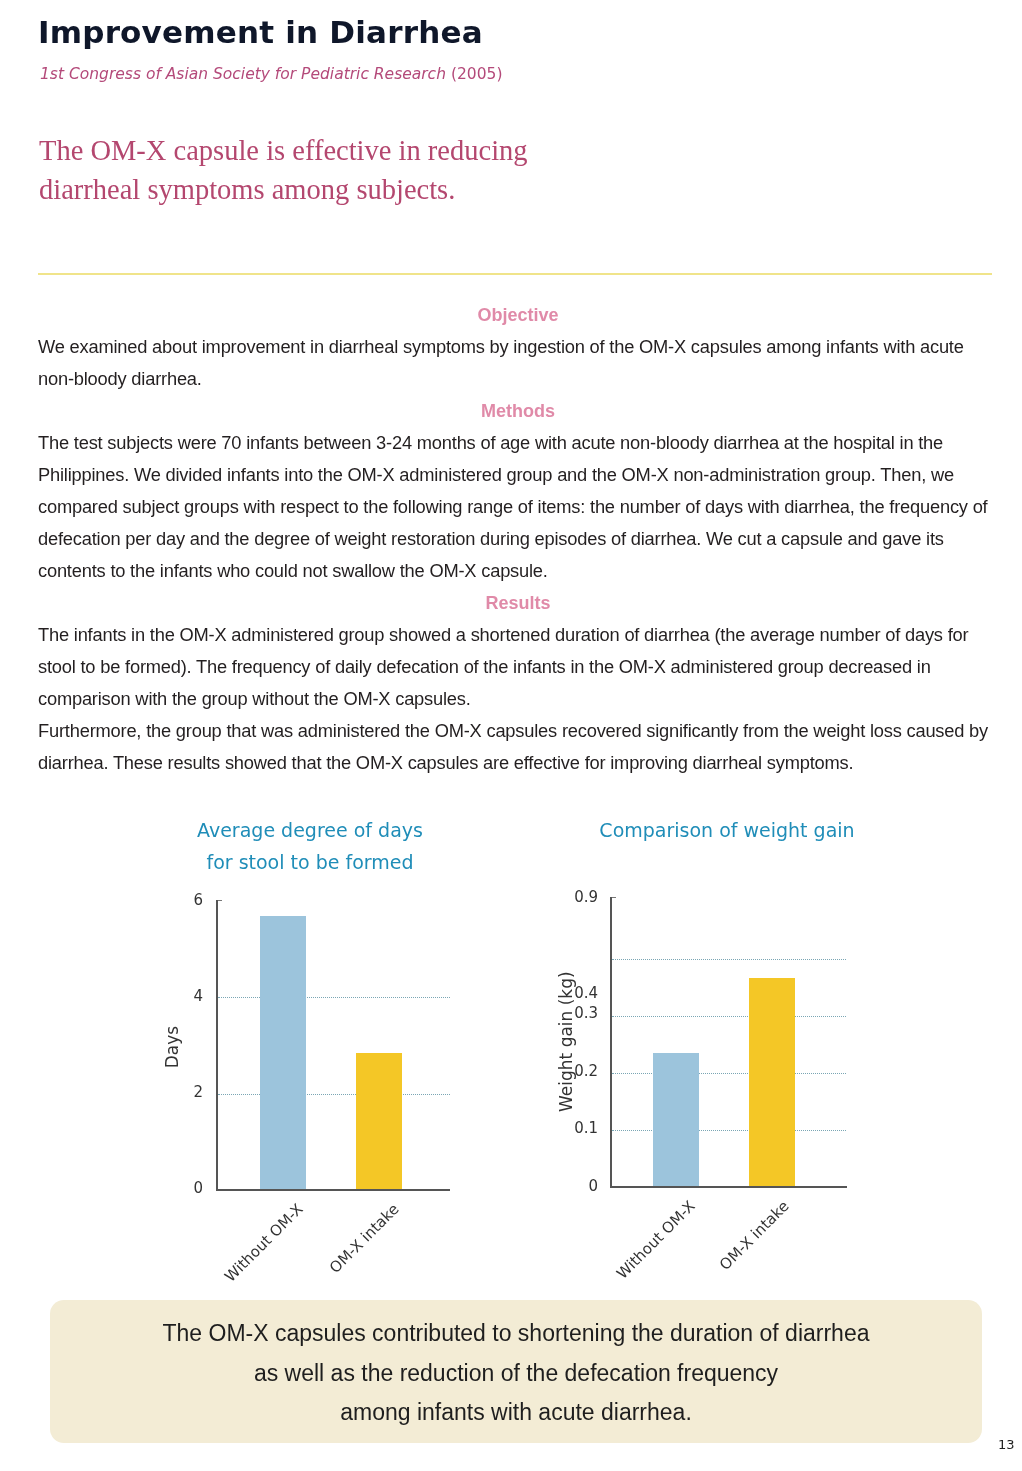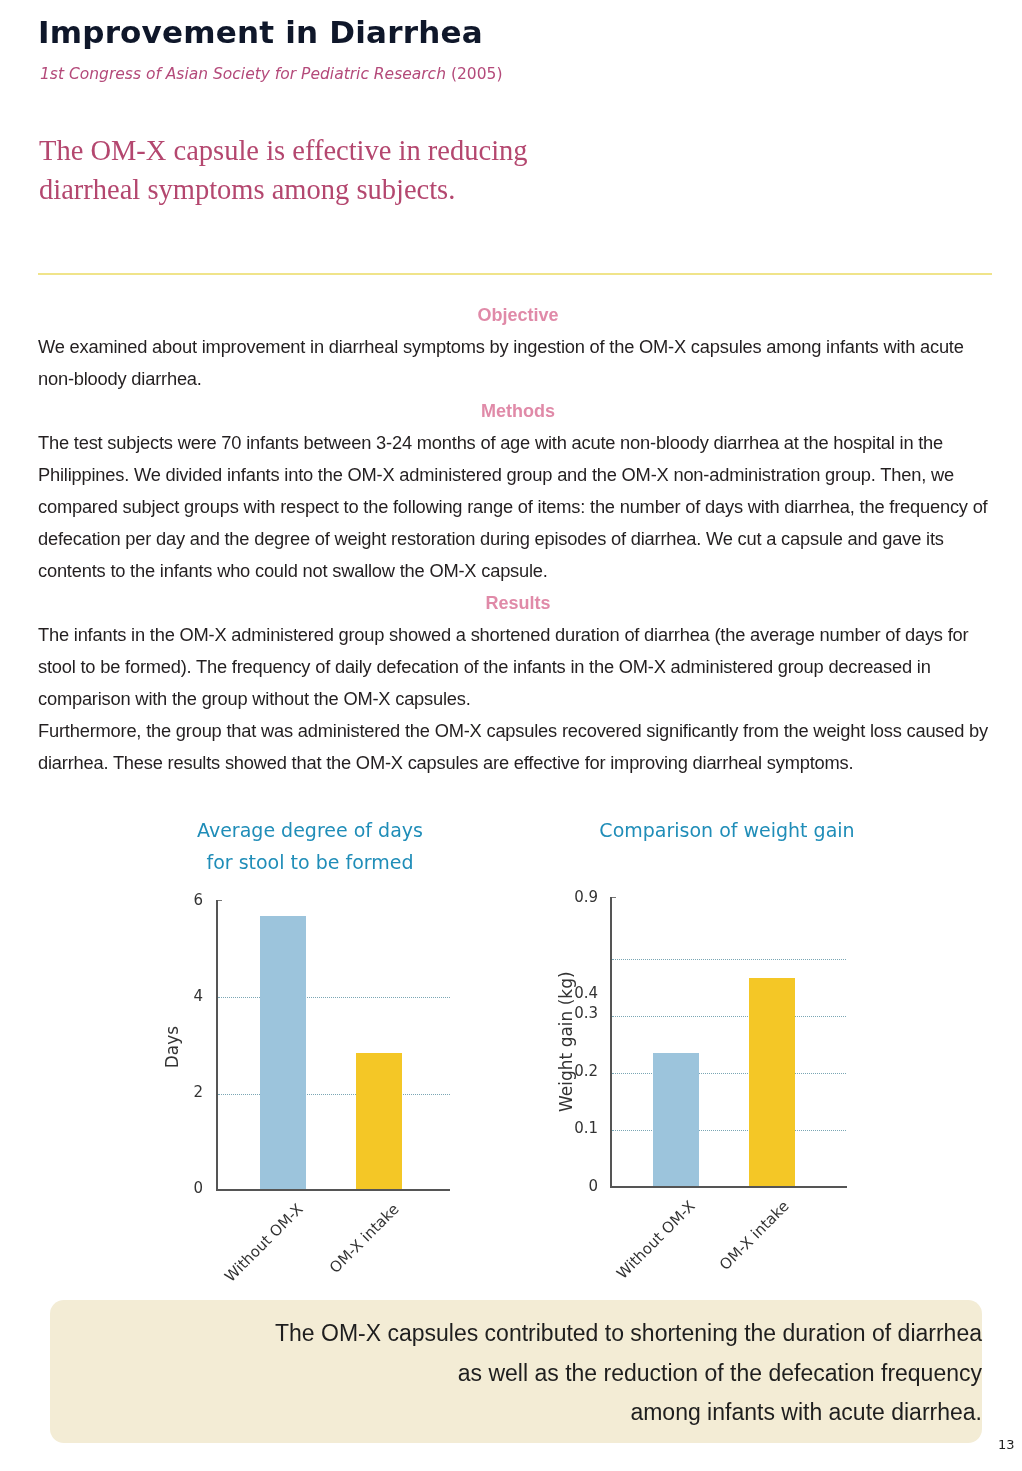--- a/index.html
+++ b/index.html
@@ -26,21 +26,21 @@
   .ylabel-tick { position: absolute; font-size: 15px; color: #333; text-align: right; width: 40px; }
   .bar { position: absolute; }
   .bar.blue { background: #9cc4dc; }
   .bar.yellow { background: #f4c726; }
   .xlabel { position: absolute; font-size: 15px; color: #333; white-space: nowrap;
             transform-origin: right top; transform: rotate(-45deg); text-align: right; }
   .ytitle { position: absolute; font-size: 17px; color: #333; white-space: nowrap;
             transform: rotate(-90deg); transform-origin: center center; text-align: center; }
   .conclusion { left: 50px; top: 1300px; width: 932px; height: 143px; background: #f3ecd5;
                 border-radius: 14px; text-align: center; }
-  .conclusion p { margin: 0; font-family: "Liberation Sans", sans-serif; font-size: 23px; line-height: 39.5px; color: #1e1e1e; text-align: right; }
+  .conclusion p { margin: 0; font-family: "Liberation Sans", sans-serif; font-size: 23px; line-height: 39.5px; color: #1e1e1e; }
   .conclusion .inner { padding-top: 14px; }
   .page-num { left: 998px; top: 1437px; font-size: 13px; color: #222; }
 </style>
 </head>
 <body>
 
 <div class="abs title">Improvement in Diarrhea</div>
 <div class="abs subtitle">
   <span>1st Congress of Asian Society for Pediatric Research</span>
   <span class="year">(2005)</span>

